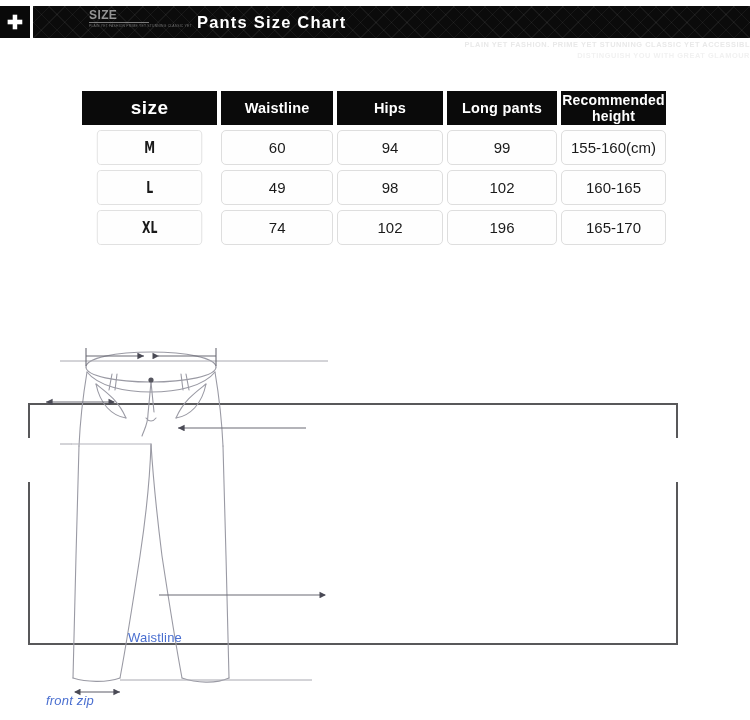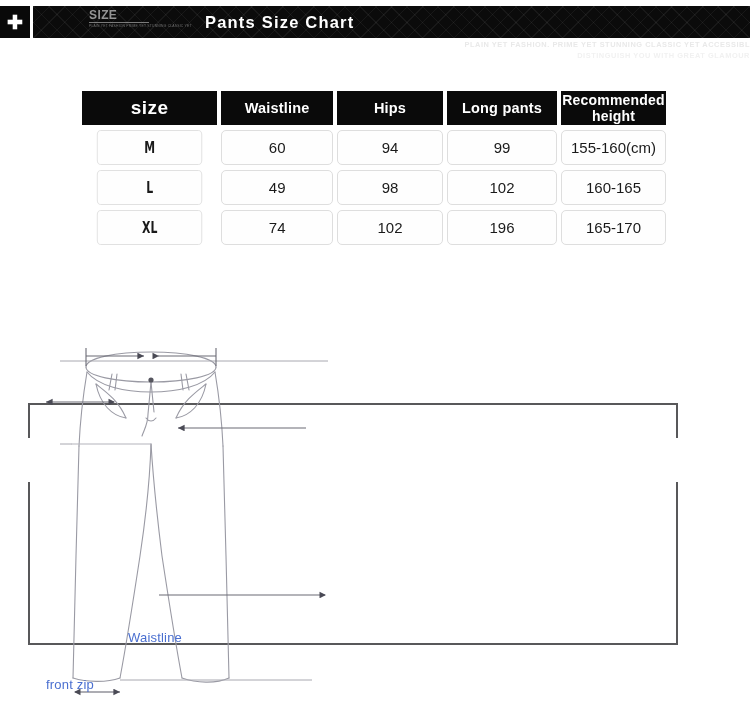--- a/index.html
+++ b/index.html
@@ -68,21 +68,21 @@
     font-size: 3.1px;
     letter-spacing: .2px;
     margin-top: 2px;
     white-space: nowrap;
     transform: scaleX(1.08);
     transform-origin: left center;
     color: #8d8d8d;
   }
   #banner-title {
     position: absolute;
-    left: 172px; top: 50%;
+    left: 164px; top: 50%;
     transform: translateY(-50%);
     color: #ffffff;
     font-size: 16.5px;
     font-weight: 700;
     letter-spacing: 1.2px;
     white-space: nowrap;
   }
   #watermark-lines {
     position: absolute;
     left: 430px; top: 40px;
@@ -180,21 +180,21 @@
 
   .diagram-label {
     position: absolute;
     color: #4a6fd0;
     font-size: 13px;
     line-height: 1.15;
     white-space: nowrap;
     letter-spacing: .2px;
   }
   #label-waistline { left: 128px; top: 325px; }
-  #label-front-zip { left: 46px;  top: 372px; }
+  #label-front-zip { left: 46px;  top: 388px; font-style: italic; }
 </style>
 </head>
 <body>
 
 <div id="header-banner">
 
   <div id="plus-tile">
     <span class="plus-glyph">✚</span>
   </div>
 

